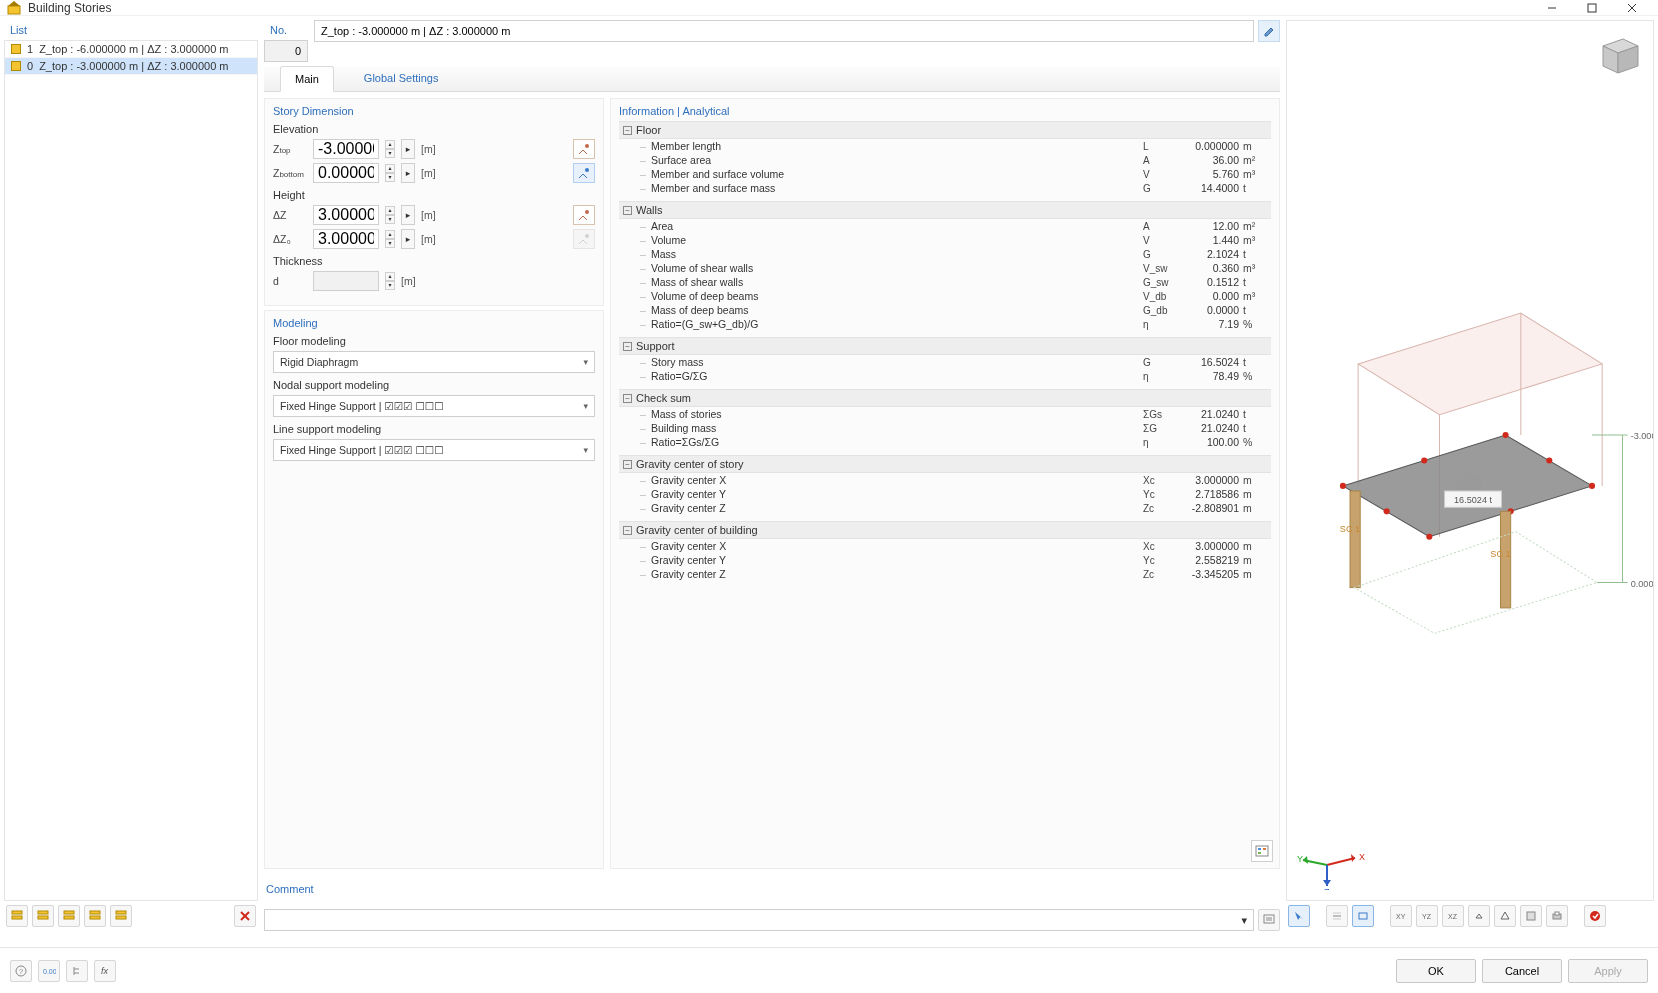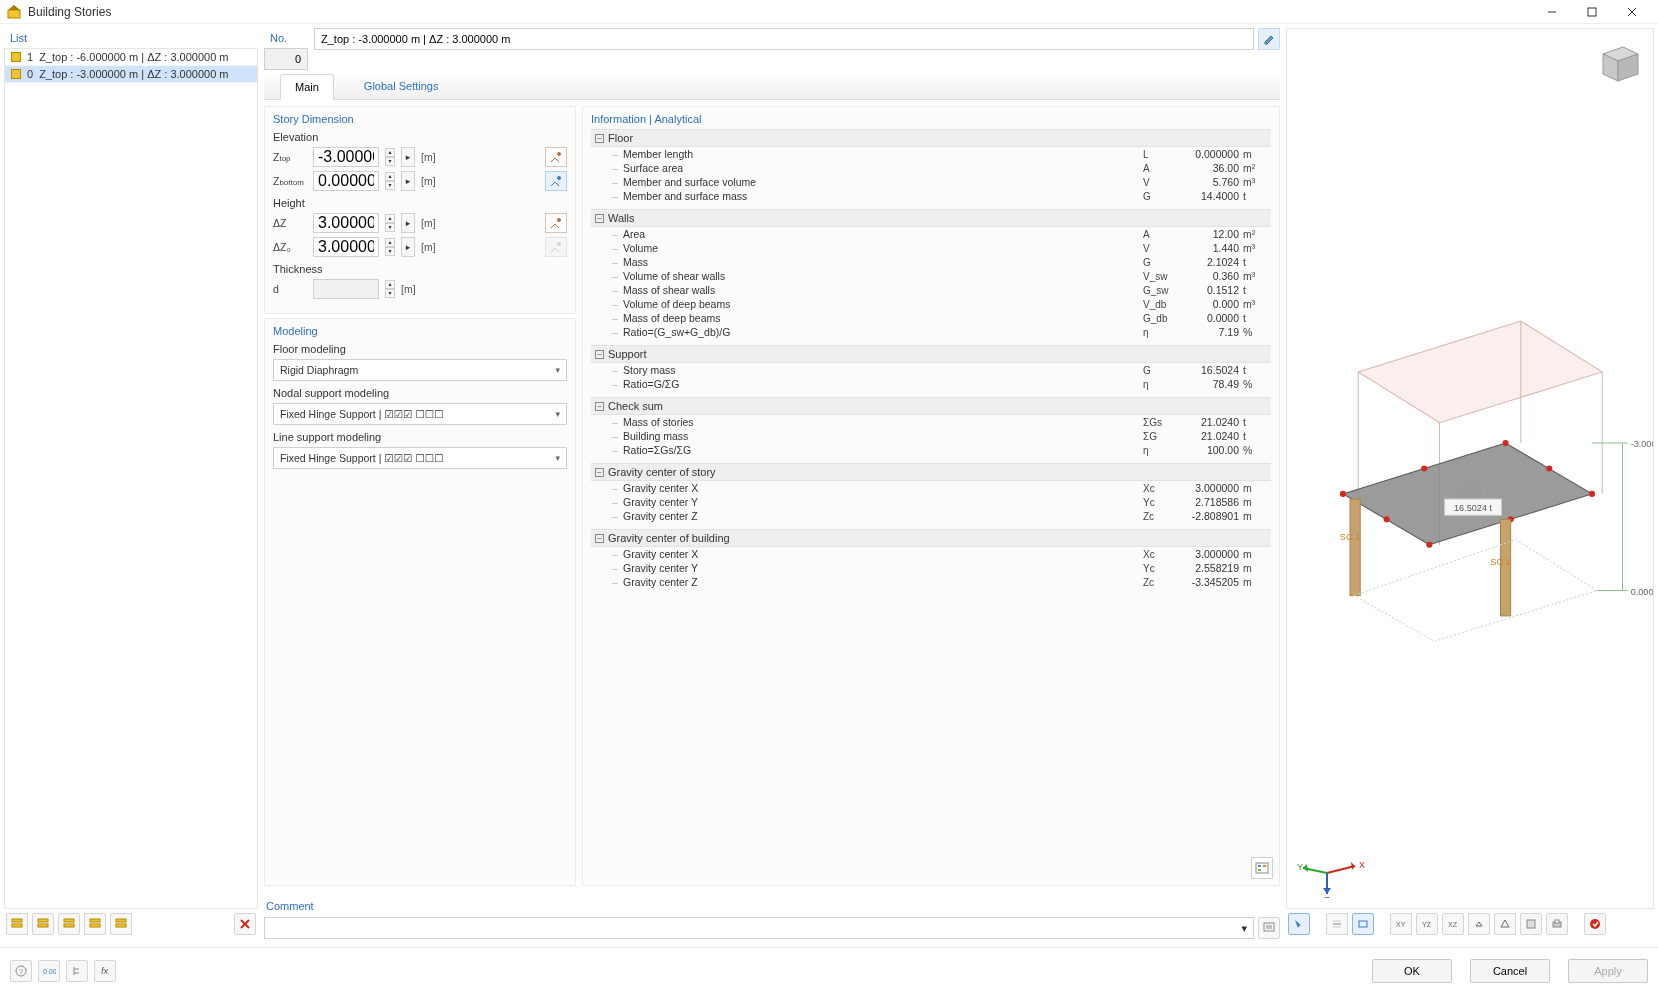--- a/index.html
+++ b/index.html
@@ -7,21 +7,21 @@
   font-family: "Segoe UI", Tahoma, sans-serif;
   font-size: 11px;
   background: #ffffff;
   color: #333;
   width: 1658px;
   height: 993px;
   overflow: hidden;
   position: relative;
 }
 .titlebar {
-  height: 24px;
+  height: 16px;
   display: flex;
   align-items: center;
   padding: 0 6px;
   background: #fff;
   border-bottom: 1px solid #f0f0f0;
 }
 .titlebar .icon { width: 16px; height: 16px; margin-right: 6px; }
 .titlebar .title { flex: 1; font-size: 12px; }
 .titlebar .winbtn { width: 40px; height: 24px; display:flex; align-items:center; justify-content:center; }
 .titlebar .winbtn svg { width: 10px; height: 10px; }
@@ -133,21 +133,21 @@
   border-top-left-radius:3px;border-top-right-radius:3px;
 }
 .tab-body {
   flex: 1;
   display: flex;
   gap: 6px;
   padding: 6px 0;
   min-height: 0;
 }
 .col-left {
-  width: 312px;
+  width: 340px;
   display:flex; flex-direction:column;
   gap:4px;
 }
 .col-right {
   flex:1;
   display:flex; flex-direction:column;
 }
 .section {
   background: #fbfbfb;
   border: 1px solid #ececec;
@@ -218,35 +218,35 @@
 .canvas3d {
   flex:1;
   border:1px solid #e5e5e5;
   background:#fff;
   position:relative;
 }
 .view-toolbar {
   display:flex; gap:4px; padding:4px 2px; flex-wrap:wrap;
 }
 .comment-row {
-  display:flex; flex-direction:column; gap:1px; padding-top:4px;
+  display:flex; flex-direction:column; gap:10px; padding-top:4px;
 }
 .comment-input-row { display:flex; gap:4px; }
 .comment-select {
   flex:1; height:22px; border:1px solid #cfcfcf; background:#fff;
   display:flex;align-items:center;justify-content:space-between;padding:0 6px;
 }
 .bottom-bar {
   position:absolute; bottom:0; left:0; right:0; height:46px;
   display:flex; align-items:center; justify-content:space-between;
   padding: 0 10px;
   border-top:1px solid #e5e5e5;
 }
 .bottom-left { display:flex; gap:6px; }
-.bottom-right { display:flex; gap:18px; }
+.bottom-right { display:flex; gap:6px; }
 .dlg-btn {
   min-width: 80px; height:24px;
   border:1px solid #c8c8c8; background:#f5f5f5;
   font-size:11px; border-radius:2px;
 }
 .dlg-btn[disabled] { color:#aaa; }
 .cube {
   position:absolute; top:10px; right:10px; width:50px; height:50px;
 }
 .axis-gizmo {

